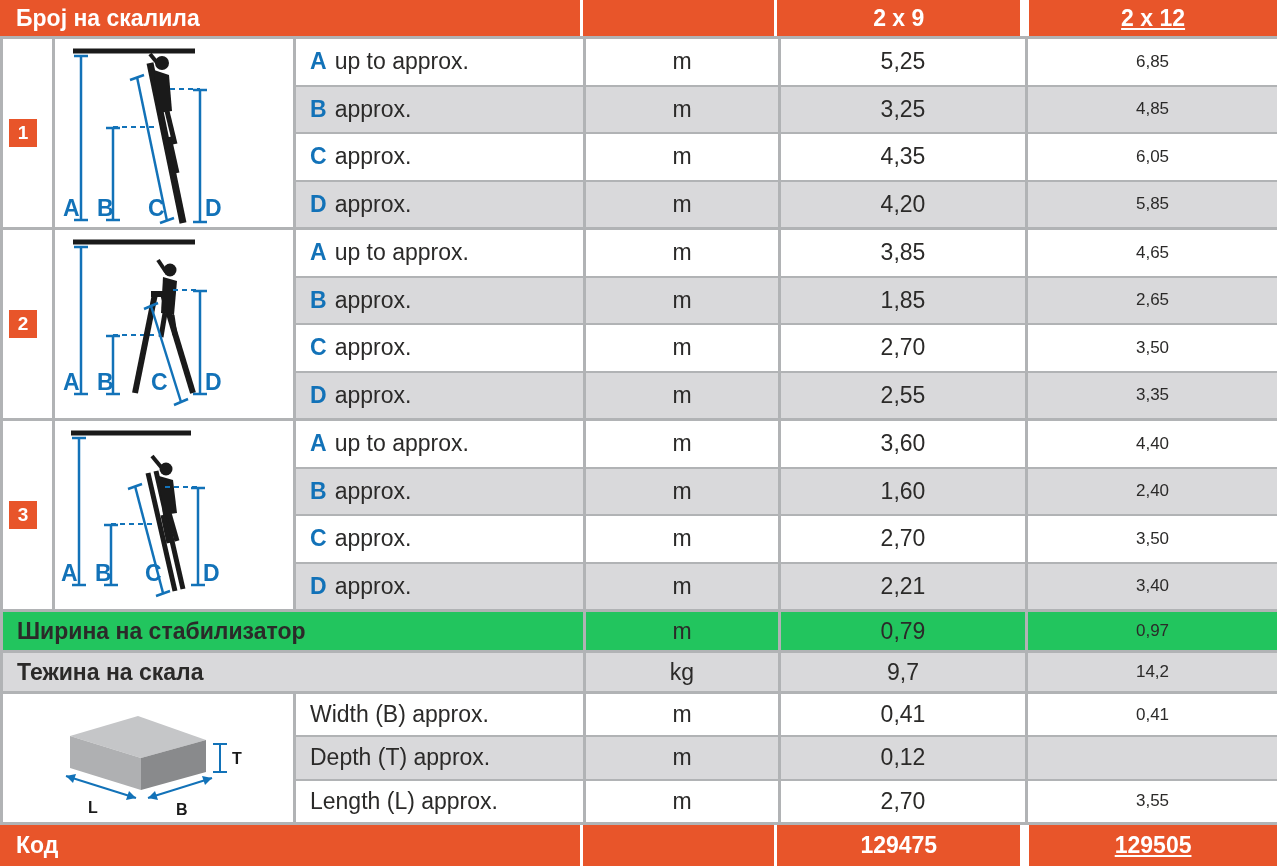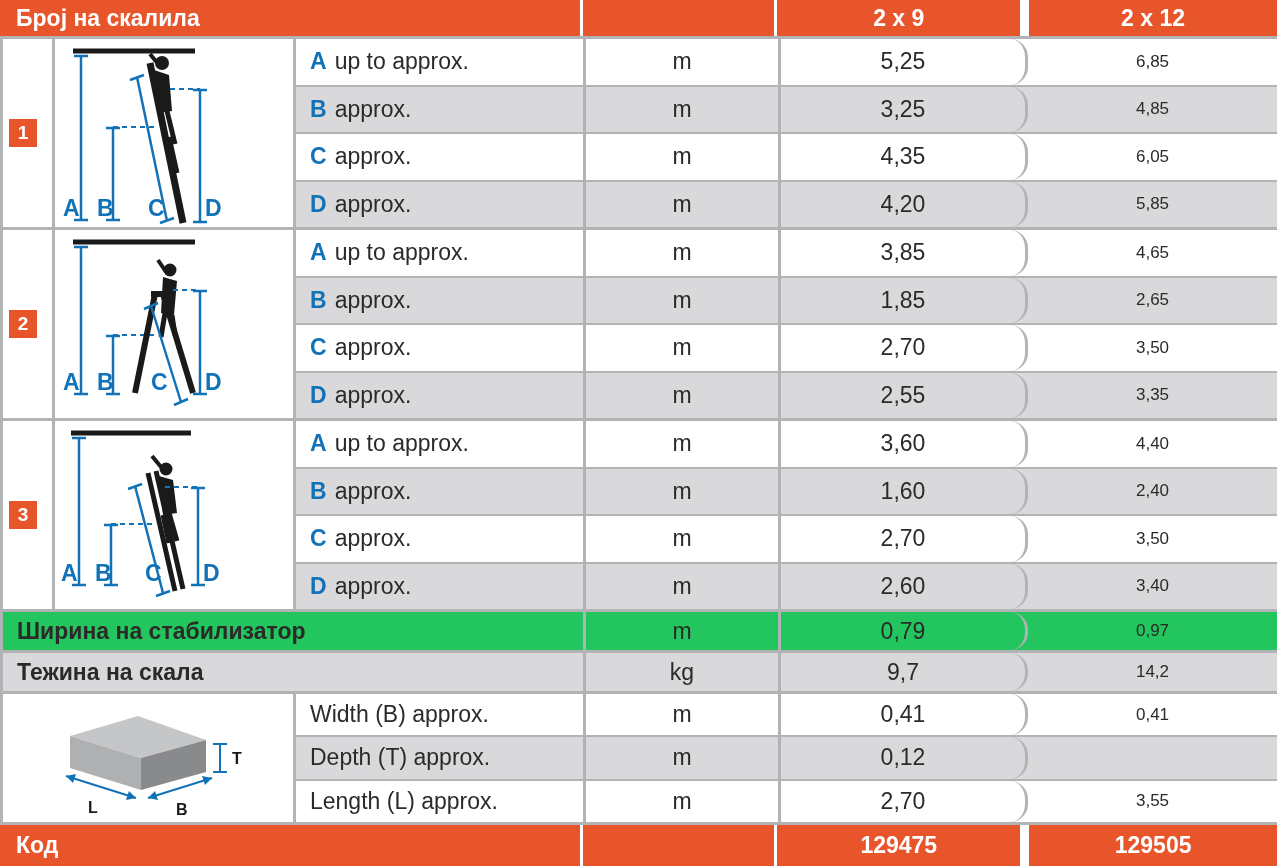--- a/index.html
+++ b/index.html
@@ -10,21 +10,21 @@
   }
   
   .orow{display:flex;background:#fff;}
   .orow .oc{
     background:#E8552A;color:#fff;font-weight:bold;font-size:23px;
     display:flex;align-items:center;justify-content:center;
   }
   .orow .oc.title{width:583px;justify-content:flex-start;padding-left:16px;}
   .orow .oc.u{width:192px;margin-left:3px;}
   .orow .oc.c1{width:244px;margin-left:3px;}
-  .orow .oc.c2{width:249px;margin-left:9px;}
+  .orow .oc.c2{width:249px;margin-left:9px;text-decoration:underline;}
   .hrow{height:36px;}
   .frow{height:41px;}
   .sep{height:3px;background:#B1B3B5;}
   
   .sect{display:flex;height:188px;border-left:3px solid #B1B3B5;}
   .mcell{width:52px;border-right:3px solid #B1B3B5;display:flex;align-items:center;background:#fff;}
   .marker{
     width:28px;height:28px;margin-left:6px;background:#E8552A;color:#fff;
     font-weight:bold;font-size:19px;display:flex;align-items:center;justify-content:center;
   }
@@ -33,21 +33,21 @@
   .rowsarea{flex:1;display:flex;flex-direction:column;}
   .srow{flex:1;display:flex;background:#fff;}
   .srow + .srow{border-top:2px solid #B1B3B5;}
   .srow.shade{background:#D9D9DB;}
   .lcell{width:290px;border-right:3px solid #B1B3B5;display:flex;align-items:center;
     padding-left:14px;font-size:23px;}
   .letter{color:#1272B8;font-weight:bold;margin-right:8px;}
   .ucell{width:195px;border-right:3px solid #B1B3B5;display:flex;align-items:center;
     justify-content:center;font-size:23px;}
   .v1cell{width:247px;border-right:3px solid #B1B3B5;display:flex;align-items:center;
-    justify-content:center;font-size:23px;border-radius:18px;}
+    justify-content:center;font-size:23px;}
   .v2cell{width:249px;display:flex;align-items:center;justify-content:center;font-size:17px;}
   
   .simple{display:flex;height:38px;border-left:3px solid #B1B3B5;background:#22c55e;}
   .simple.shade{background:#D9D9DB;}
   .simple .slabel{width:583px;border-right:3px solid #B1B3B5;display:flex;align-items:center;
     padding-left:14px;font-weight:bold;font-size:23px;}
   
   .package{display:flex;height:128px;border-left:3px solid #B1B3B5;}
   .pdcell{width:293px;border-right:3px solid #B1B3B5;background:#fff;
     display:flex;align-items:center;justify-content:center;}
@@ -301,21 +301,21 @@
         <div class="ucell">m</div>
         <div class="v1cell">2,70</div>
         <div class="v2cell">3,50</div>
       </div>
       <div class="srow shade">
         <div class="lcell">
             <span class="letter">D</span>
             <span>approx.</span>
           </div>
         <div class="ucell">m</div>
-        <div class="v1cell">2,60</div>
+        <div class="v1cell">2,21</div>
         <div class="v2cell">3,40</div>
       </div>
     </div>
   </div>
   <div class="sep"></div>
 
   <div class="simple">
     <div class="slabel">Ширина на стабилизатор</div>
     <div class="ucell">m</div>
     <div class="v1cell">0,79</div>

